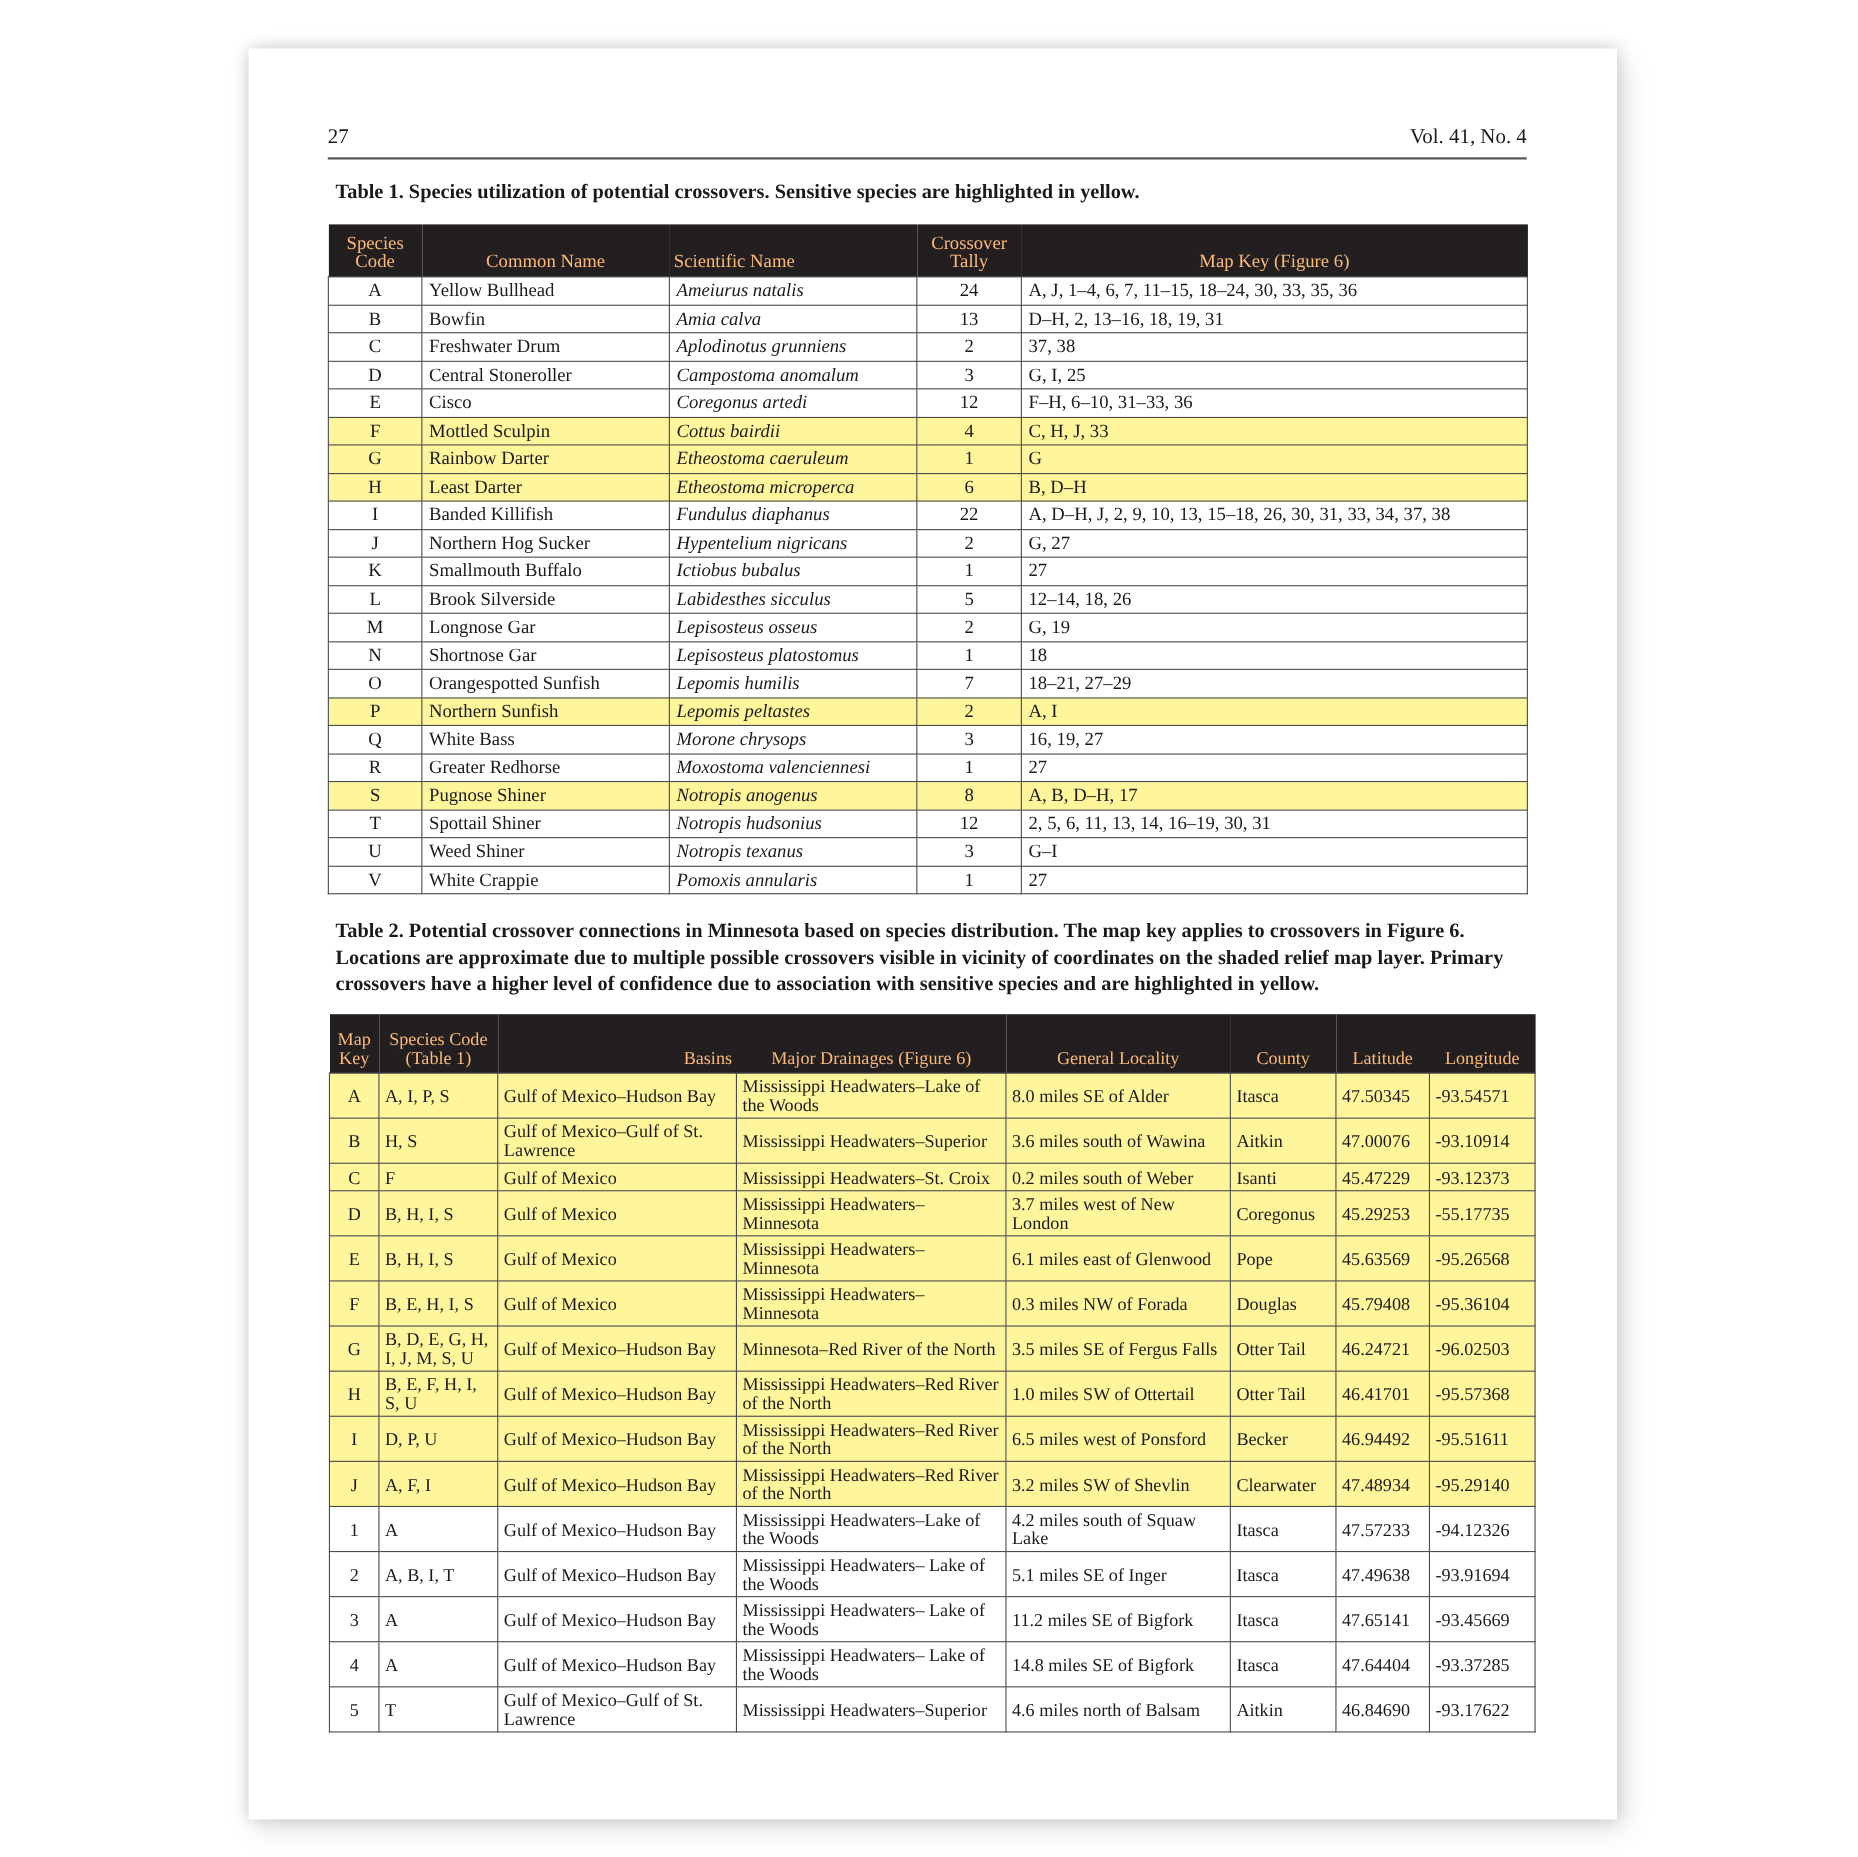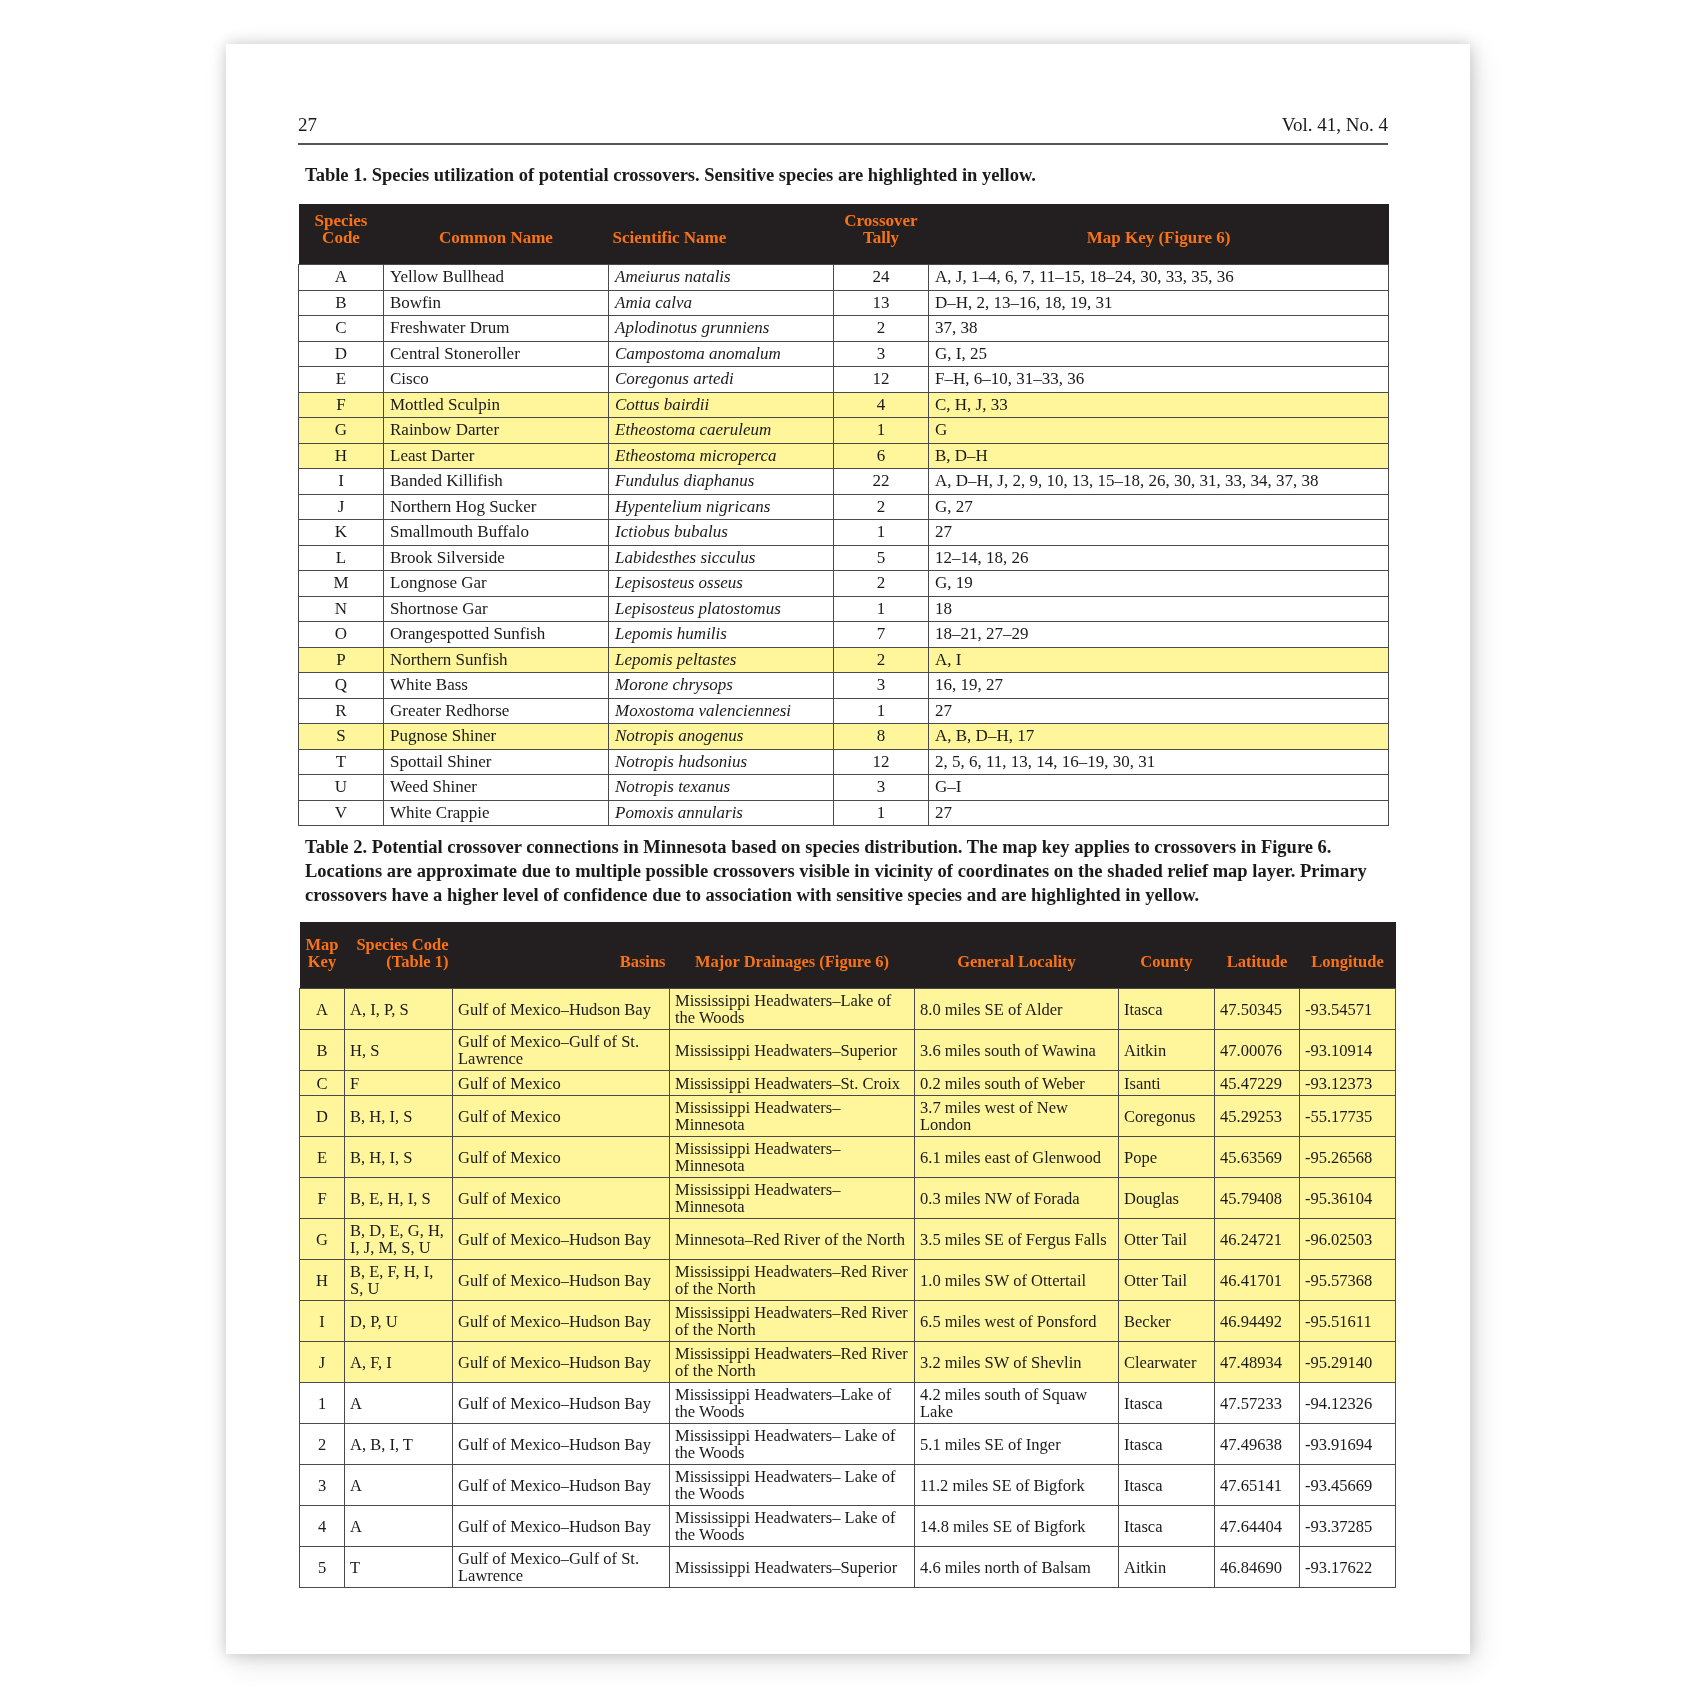--- a/index.html
+++ b/index.html
@@ -18,22 +18,22 @@
   .runhead .pg { position:absolute; left:0; top:2px; }
   .runhead .jt { position:absolute; left:0; right:0; top:2px; text-align:center; font-style:italic; }
   .runhead .vol { position:absolute; right:0; top:2px; }
   .caption { position:absolute; left:305px; font-weight:bold; font-size:18.5px; line-height:24px; }
   #cap1 { top:163px; }
   #cap2 { top:835px; width:1085px; }
   table { position:absolute; border-collapse:collapse; font-size:17px; }
   #t1 { left:298px; top:204px; width:1091px; }
   #t2 { left:299px; top:922px; width:1097px; font-size:16.5px; }
   thead th {
-    background:#231f20; color:#f97316; font-weight:bold; font-size:17px; line-height:17px;
-    vertical-align:bottom; padding:6px 4px 18px 4px; border:none;
+    background:#231f20; color:#fdba74; font-weight:normal; font-size:17px; line-height:17px;
+    vertical-align:bottom; padding:6px 4px 5px 4px; border:none;
   }
   #t1 thead th { height:36px; }
   #t2 thead th { height:42px; font-size:16.5px; }
   tbody td { border:1px solid #4a4a4a; padding:0 6px; vertical-align:middle; }
   #t1 tbody td { height:24.5px; line-height:18px; }
   #t2 tbody td { height:40px; line-height:17px; padding:0 5px; }
   #t2 tbody tr.short td { height:24px; }
   tr.hl td { background:#fff59a; }
   td.c { text-align:center; }
   td.i { font-style:italic; }
@@ -234,21 +234,21 @@
       <col style="width:217px">
       <col style="width:245px">
     <col style="width:204px">
       <col style="width:96px">
       <col style="width:85px">
       <col>
   </colgroup>
   <thead>
       <tr>
         <th style="text-align: center;"><span>Map</span><br><span>Key</span></th>
-        <th style="text-align: right; margin-top: 38px;"><span>Species Code</span><br><span>(Table 1)</span></th>
+        <th style="text-align: center; margin-top: 38px;"><span>Species Code</span><br><span>(Table 1)</span></th>
         <th style="text-align: right;"><span>Basins</span></th>
         <th style="text-align: center;"><span>Major Drainages (Figure 6)</span></th>
         <th style="text-align: center;"><span>General Locality</span></th>
         <th style="text-align: center;"><span>County</span></th>
         <th style="text-align: center;"><span>Latitude</span></th>
         <th style="text-align: center; margin-top: 24px;"><span>Longitude</span></th>
       </tr>
     </thead>
   <tbody>
       <tr class="hl">

